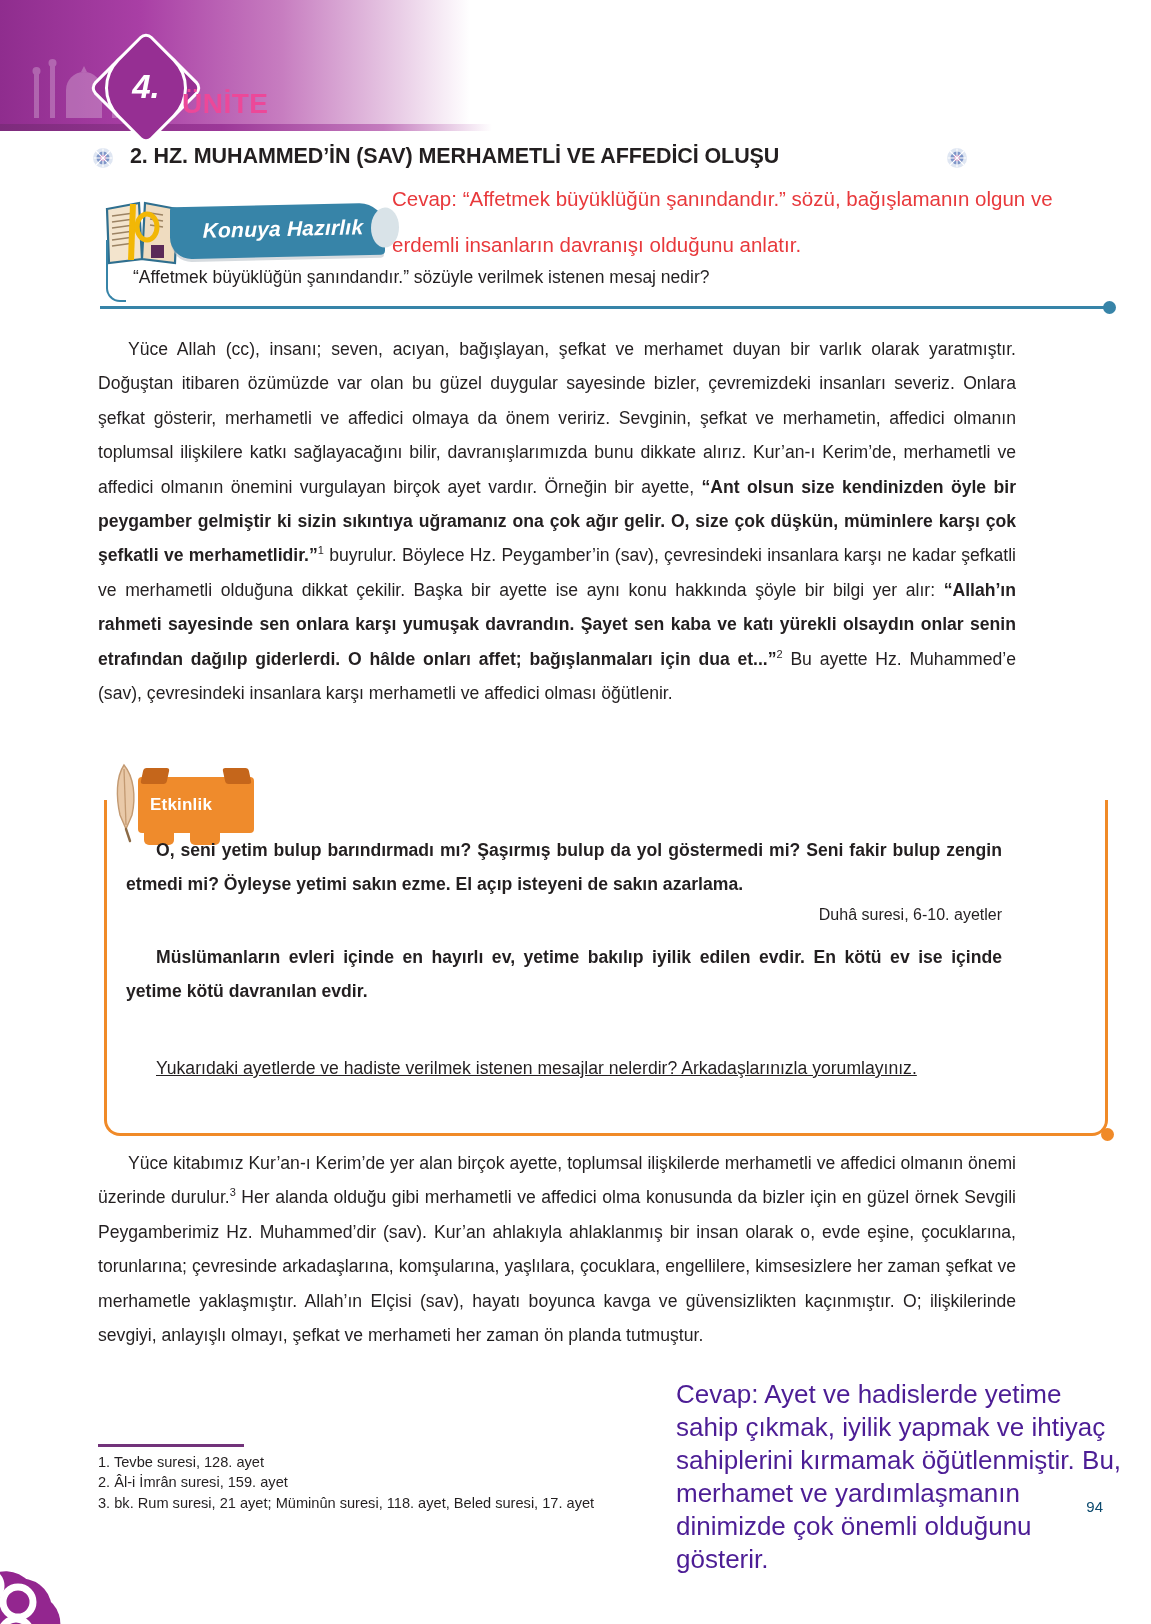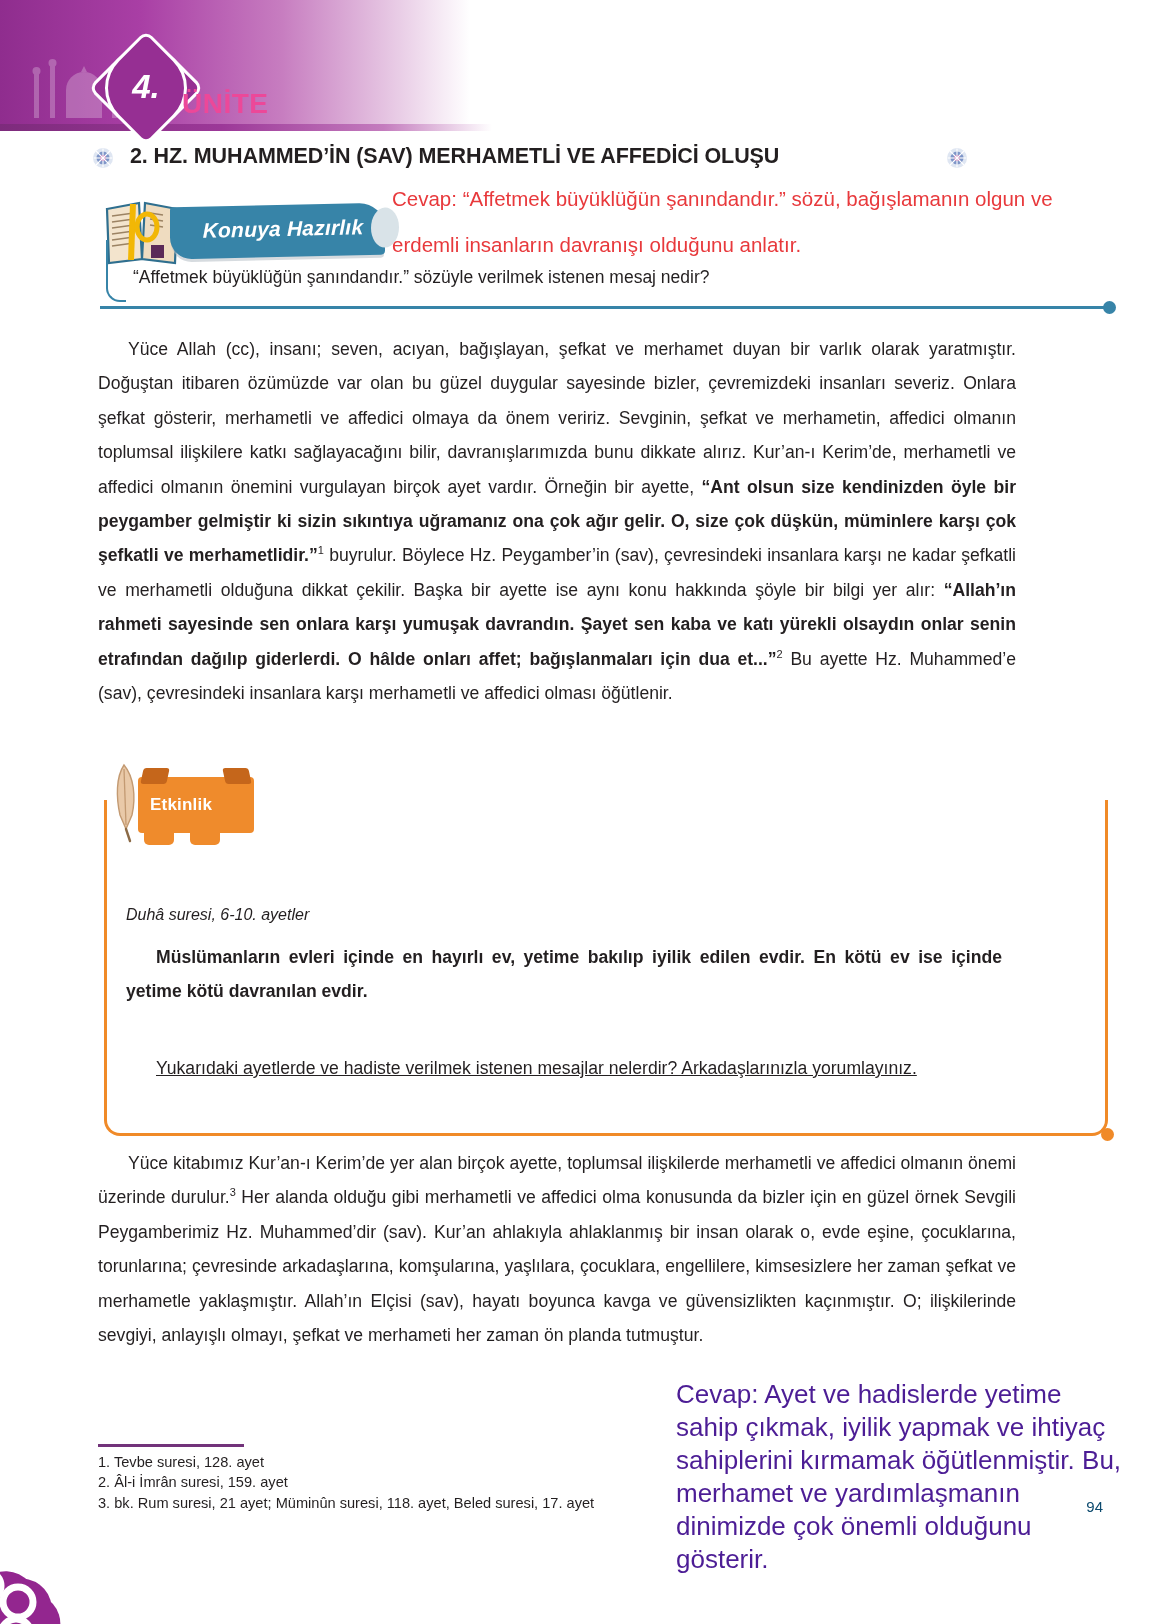--- a/index.html
+++ b/index.html
@@ -336,22 +336,22 @@
   }
   .etk-q1 { top: 833px; }
   .etk-q2 { top: 940px; }
   .etk-q3 { top: 1051px; }
   .etk-text p { margin: 0; text-indent: 30px; font-weight: bold; }
   .etk-q3 p { font-weight: normal; text-decoration: underline; }
   .src {
     position: absolute;
     width: 876px;
     left: 126px;
+    text-align: right;
     font-size: 16px;
-    font-style: italic;
     color: #231f20;
   }
   .src1 { top: 906px; }
   .src2 { top: 1019px; }
 
   
   .fn-rule {
     position: absolute;
     left: 98px;
     top: 1444px;
@@ -505,20 +505,23 @@
     <div class="etk-banner-tab-l"></div>
     <div class="etk-banner-tab-r"></div>
     <svg class="quill" viewBox="0 0 58 80">
       <path d="M14 2 C24 14 26 34 22 52 L16 66 L10 52 C6 34 6 14 14 2 Z" fill="#e9c9a8" stroke="#c39a72" stroke-width="1.4"></path>
       <line x1="14" y1="6" x2="16" y2="62" stroke="#c39a72" stroke-width="1.3"></line>
       <path d="M16 66 L20 78" stroke="#8b6a46" stroke-width="2.4" stroke-linecap="round"></path>
     </svg>
     <div class="etk-label">Etkinlik</div>
   </div>
 
+  <div class="etk-text etk-q1">
+    <p>O, seni yetim bulup barındırmadı mı? Şaşırmış bulup da yol göstermedi mi? Seni fakir bulup zengin etmedi mi? Öyleyse yetimi sakın ezme. El açıp isteyeni de sakın azarlama.</p>
+  </div>
   <div class="src src1">Duhâ suresi, 6-10. ayetler</div>
 
   <div class="etk-text etk-q2">
     <p>Müslümanların evleri içinde en hayırlı ev, yetime bakılıp iyilik edilen evdir. En kötü ev ise içinde yetime kötü davranılan evdir.</p>
   </div>
 
   <div class="etk-text etk-q3">
     <p>Yukarıdaki ayetlerde ve hadiste verilmek istenen mesajlar nelerdir? Arkadaşlarınızla yorumlayınız.</p>
   </div>
 

